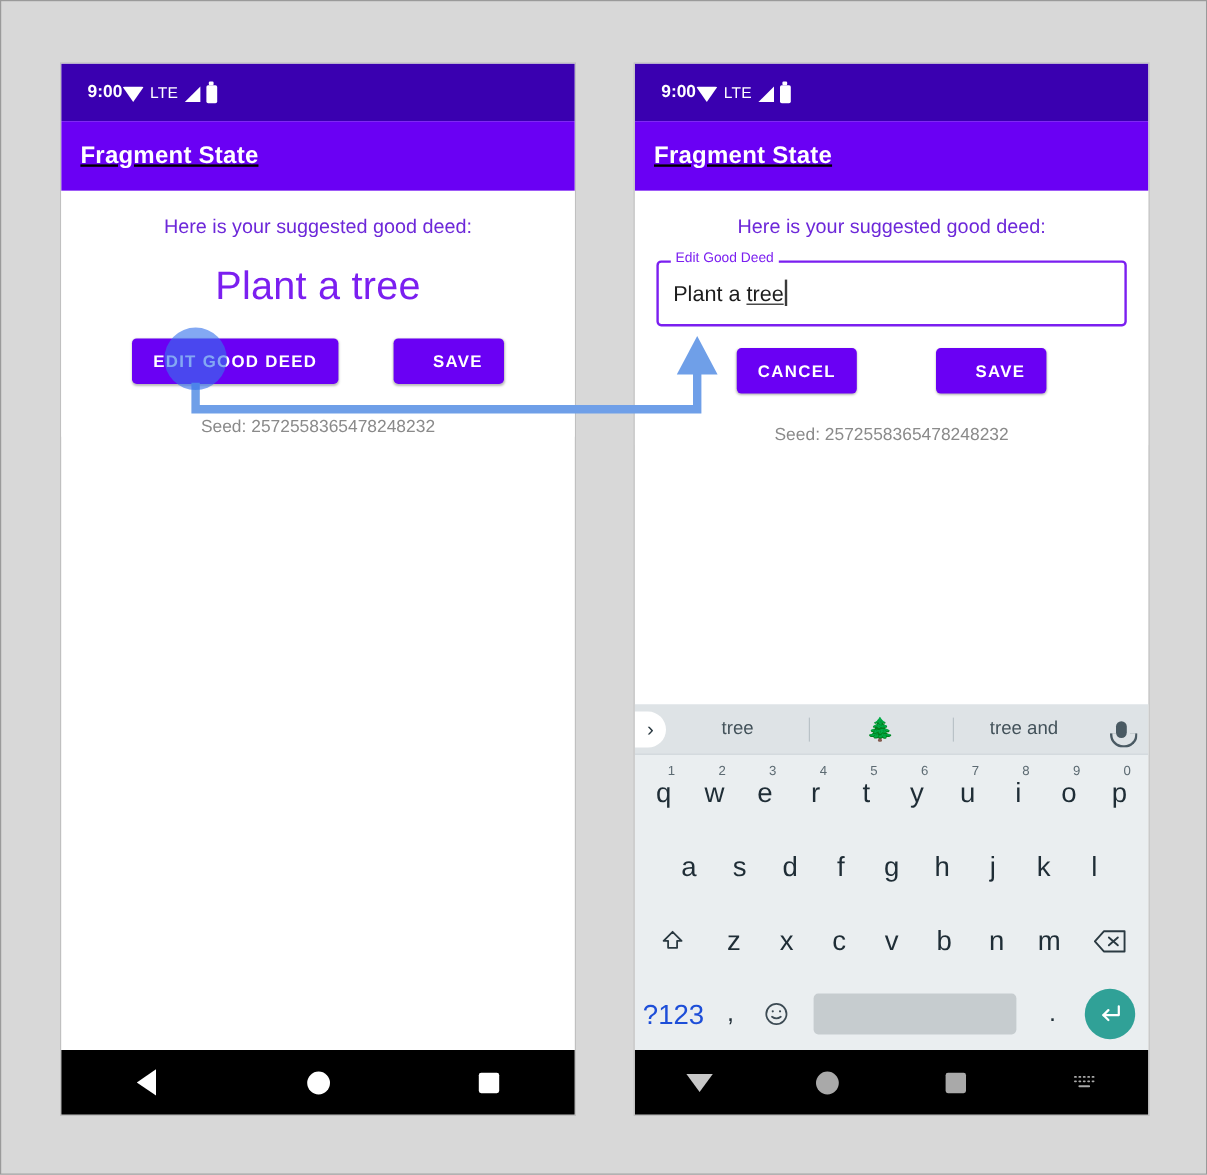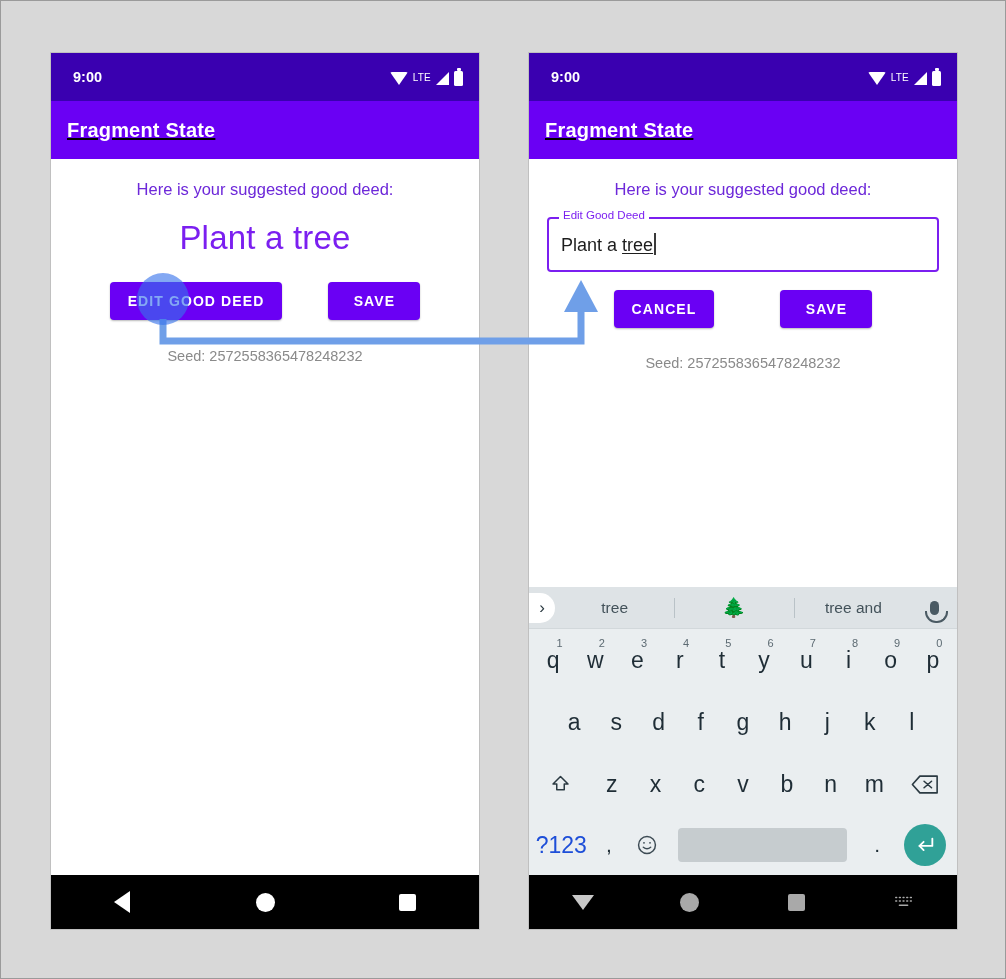--- a/index.html
+++ b/index.html
@@ -26,35 +26,34 @@
   #phone-left  { left: 50px;  top: 52px; width: 428px; height: 876px; }
   #phone-right { left: 528px; top: 52px; width: 428px; height: 876px; }
 
   
   .status-bar {
     height: 48px;
     background: #3a00b0;
     color: #ffffff;
     display: flex;
     align-items: center;
-    justify-content: space-between;
     padding: 0 16px 0 22px;
     font-size: 14.5px;
     font-weight: bold;
   }
   .status-icons { display: flex; align-items: center; gap: 5px; }
   .ico-wifi {
     width: 0; height: 0;
     border-left: 9px solid transparent;
     border-right: 9px solid transparent;
     border-top: 13px solid #ffffff;
     border-radius: 2px;
     position: relative; top: 1px;
   }
-  .lte-label { font-size: 10px; font-weight: normal; letter-spacing: .2px; }
+  .lte-label { font-size: 13px; font-weight: normal; letter-spacing: .2px; }
   .ico-signal {
     width: 0; height: 0;
     border-left: 13px solid transparent;
     border-bottom: 13px solid #ffffff;
     position: relative; top: 1px;
   }
   .ico-battery {
     width: 9px; height: 15px;
     background: #ffffff;
     border-radius: 1.5px;
@@ -115,21 +114,21 @@
     border-radius: 4px;
     font-family: "Liberation Sans", sans-serif;
     font-size: 14px;
     font-weight: bold;
     letter-spacing: 1.1px;
     height: 38px;
     padding: 0 18px;
     cursor: pointer;
     box-shadow: 0 1px 2px rgba(0,0,0,.28);
   }
-  .mbtn.wide-save { min-width: 92px; }
+  .mbtn.wide-save { min-width: 92px; text-align: right; }
 
   .seed-text {
     text-align: center;
     color: #8a8a8a;
     font-size: 14.5px;
   }
   .left-seed  { padding-top: 28px; }
   .right-seed { padding-top: 27px; }
 
   

